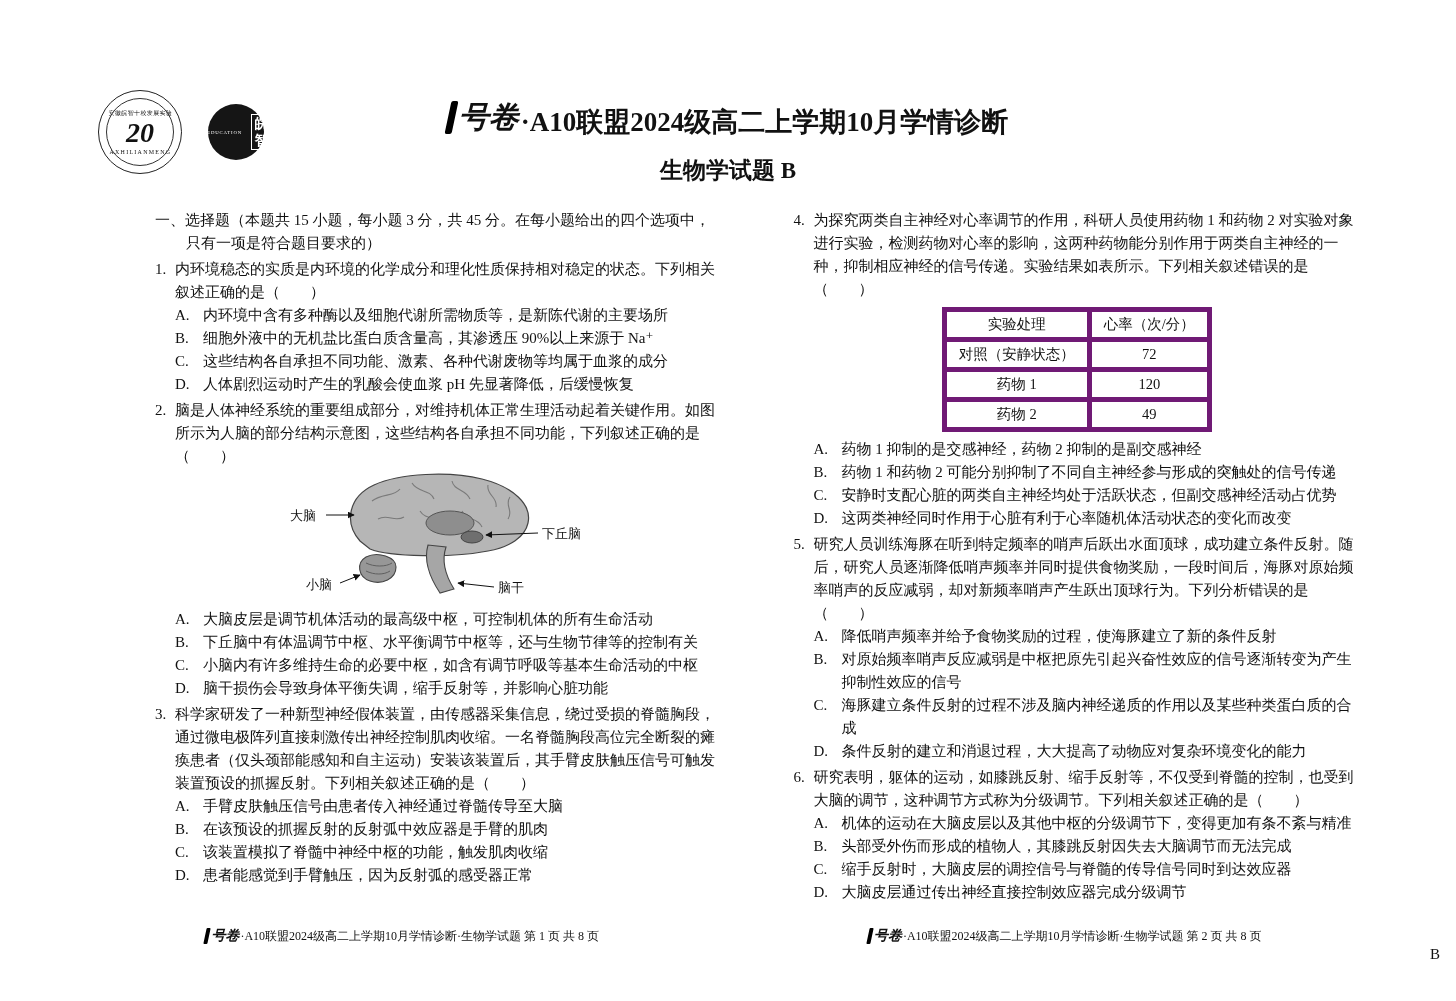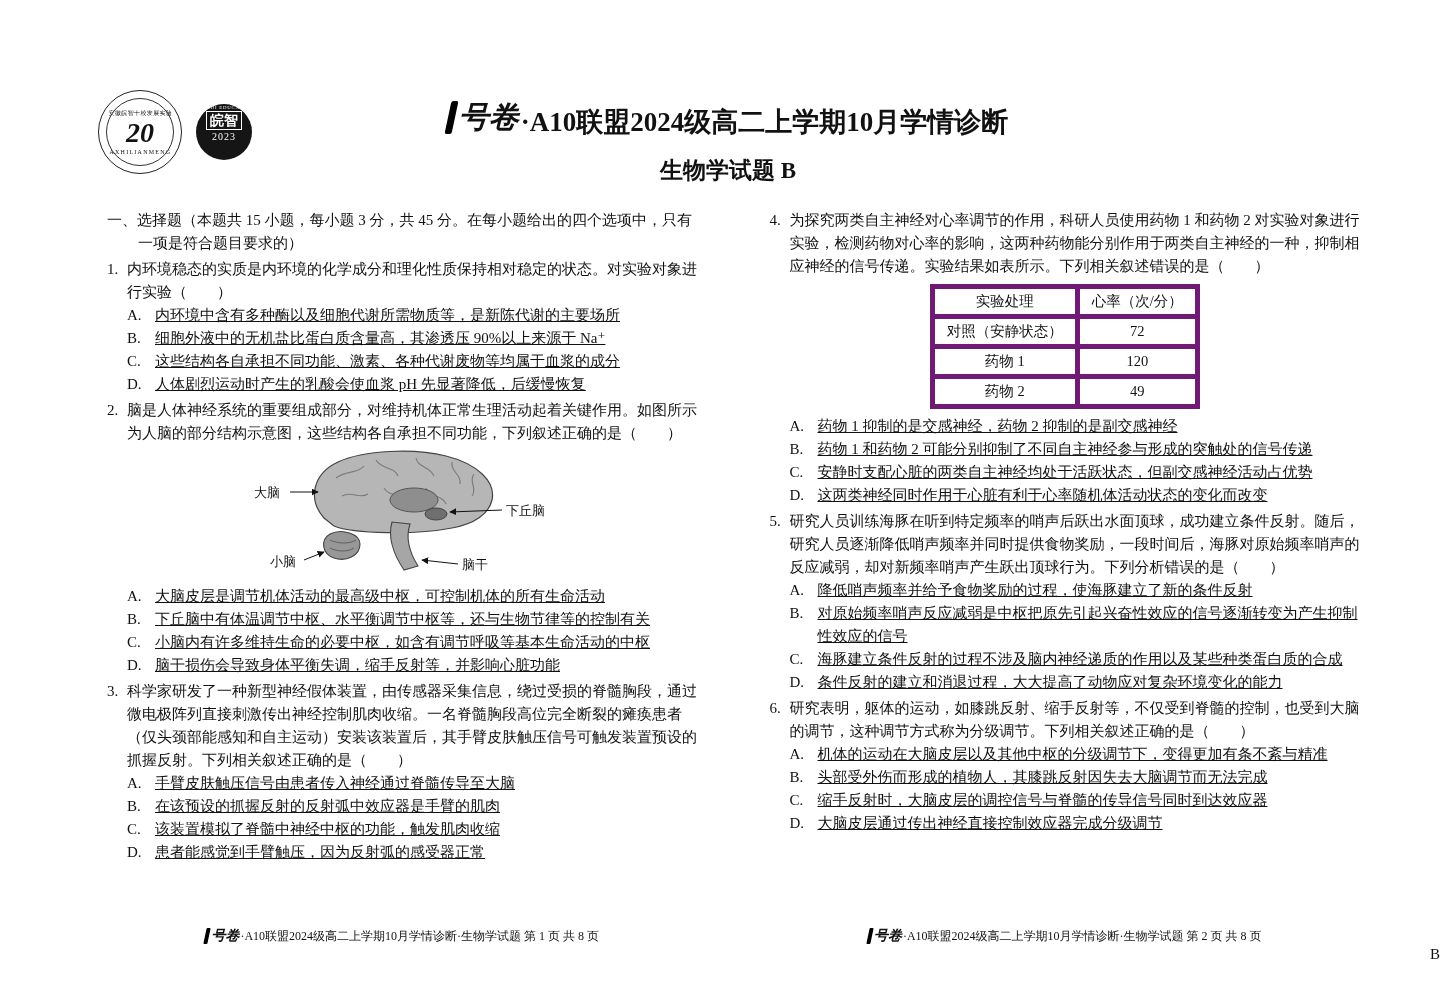--- a/index.html
+++ b/index.html
@@ -6,59 +6,59 @@
   html,body { margin:0; padding:0; }
   body {
     width:1456px; height:1001px;
     background:#ffffff;
     font-family:"Liberation Serif","DejaVu Serif",serif;
     color:#111;
   }
   .page { position:relative; width:1456px; height:1001px; overflow:hidden; background:#fff; }
 
   
-  .header-logos { position:absolute; top:90px; left:98px; display:flex; align-items:center; gap:14px; }
+  .header-logos { position:absolute; top:90px; left:98px; display:flex; align-items:center; gap:26px; }
   .logo-league {
     width:84px; height:84px; border:1.5px solid #222; border-radius:50%;
     position:relative; display:flex; flex-direction:column; align-items:center; justify-content:center;
     background:#fff;
   }
   .logo-league::after {
     content:""; position:absolute; inset:7px; border:1px solid #333; border-radius:50%;
   }
   .lg-ring-top { font-size:7px; letter-spacing:0.5px; transform:scale(0.85); white-space:nowrap; max-width:74px; overflow:hidden; }
   .lg-center { font-style:italic; font-weight:bold; font-size:28px; line-height:30px; }
   .lg-ring-bottom { font-size:7px; letter-spacing:1.5px; transform:scale(0.85); }
   .logo-wanzhi {
     width:56px; height:56px; border-radius:50%; background:#151515; color:#fff;
-    display:flex; flex-direction:column; align-items:center; gap:1px;
+    display:flex; flex-direction:row; align-items:center; justify-content:center; gap:1px;
   }
   .wz-ring { font-size:6px; letter-spacing:1px; transform:scale(0.8); white-space:nowrap; }
   .wz-center { font-size:14px; font-weight:bold; border:1px solid #fff; padding:0 3px; line-height:17px; }
   .wz-year { font-size:10px; letter-spacing:1px; }
 
   
   .title-line { text-align:center; padding-top:82px; font-weight:bold; font-size:27px; line-height:34px; }
   .brand { display:inline-flex; align-items:center; vertical-align:-3px; margin-right:2px; }
   .brand-stroke { display:inline-block; width:7px; height:33px; background:#000; transform:skewX(-12deg); border-radius:2px; margin-right:4px; }
   .brand-text { font-style:italic; font-weight:bold; font-size:30px; }
   .subtitle { text-align:center; font-size:23px; font-weight:bold; margin-top:5px; line-height:28px; }
   .note { text-align:center; font-size:13.5px; margin-top:25px; line-height:17px; }
 
   
-  .columns { display:flex; gap:72px; padding:24px 96px 0 107px; }
+  .columns { display:flex; gap:72px; padding:24px 96px 0 107px;margin-left:48px; }
   .col { flex:1; font-size:15px; line-height:23px; }
   .section-title { padding-left:31px; text-indent:-31px; }
   .question { margin-top:3px; }
   .stem { display:flex; }
   .qnum { flex:none; width:20px; }
   .stem-text { flex:1; }
   .option { display:flex; margin-left:20px; }
   .opt-label { flex:none; width:28px; }
-  .opt-text { flex:1;text-decoration:underline; }
+  .opt-text { flex:1; }
 
   
   .figure { width:312px; margin:3px auto 2px auto;text-align:right; }
   .figure svg text { font-size:13px; fill:#111; font-family:"Liberation Serif","DejaVu Serif",serif; }
 
   
   .qtable { border-collapse:collapse; margin:6px auto 6px auto; font-size:14.5px; }
   .qtable th, .qtable td {
     border:5px solid #701a75; padding:2px 12px; text-align:center;
     font-weight:normal; line-height:21px; min-width:96px;
@@ -98,21 +98,21 @@
   <div class="subtitle">生物学试题 B</div>
 
   <div class="columns">
 
     <div class="col">
       <div class="section-title">一、选择题（本题共 15 小题，每小题 3 分，共 45 分。在每小题给出的四个选项中，只有一项是符合题目要求的）</div>
 
       <section class="question">
         <div class="stem">
           <span class="qnum">1.</span>
-          <span class="stem-text">内环境稳态的实质是内环境的化学成分和理化性质保持相对稳定的状态。对实验对象进行实验（　　）</span>
+          <span class="stem-text">内环境稳态的实质是内环境的化学成分和理化性质保持相对稳定的状态。下列相关叙述正确的是（　　）</span>
         </div>
         <div class="option">
             <span class="opt-label">A.</span>
             <span class="opt-text">内环境中含有多种酶以及细胞代谢所需物质等，是新陈代谢的主要场所</span>
           </div>
         <div class="option">
             <span class="opt-label">B.</span>
             <span class="opt-text">细胞外液中的无机盐比蛋白质含量高，其渗透压 90%以上来源于 Na⁺</span>
           </div>
         <div class="option">

